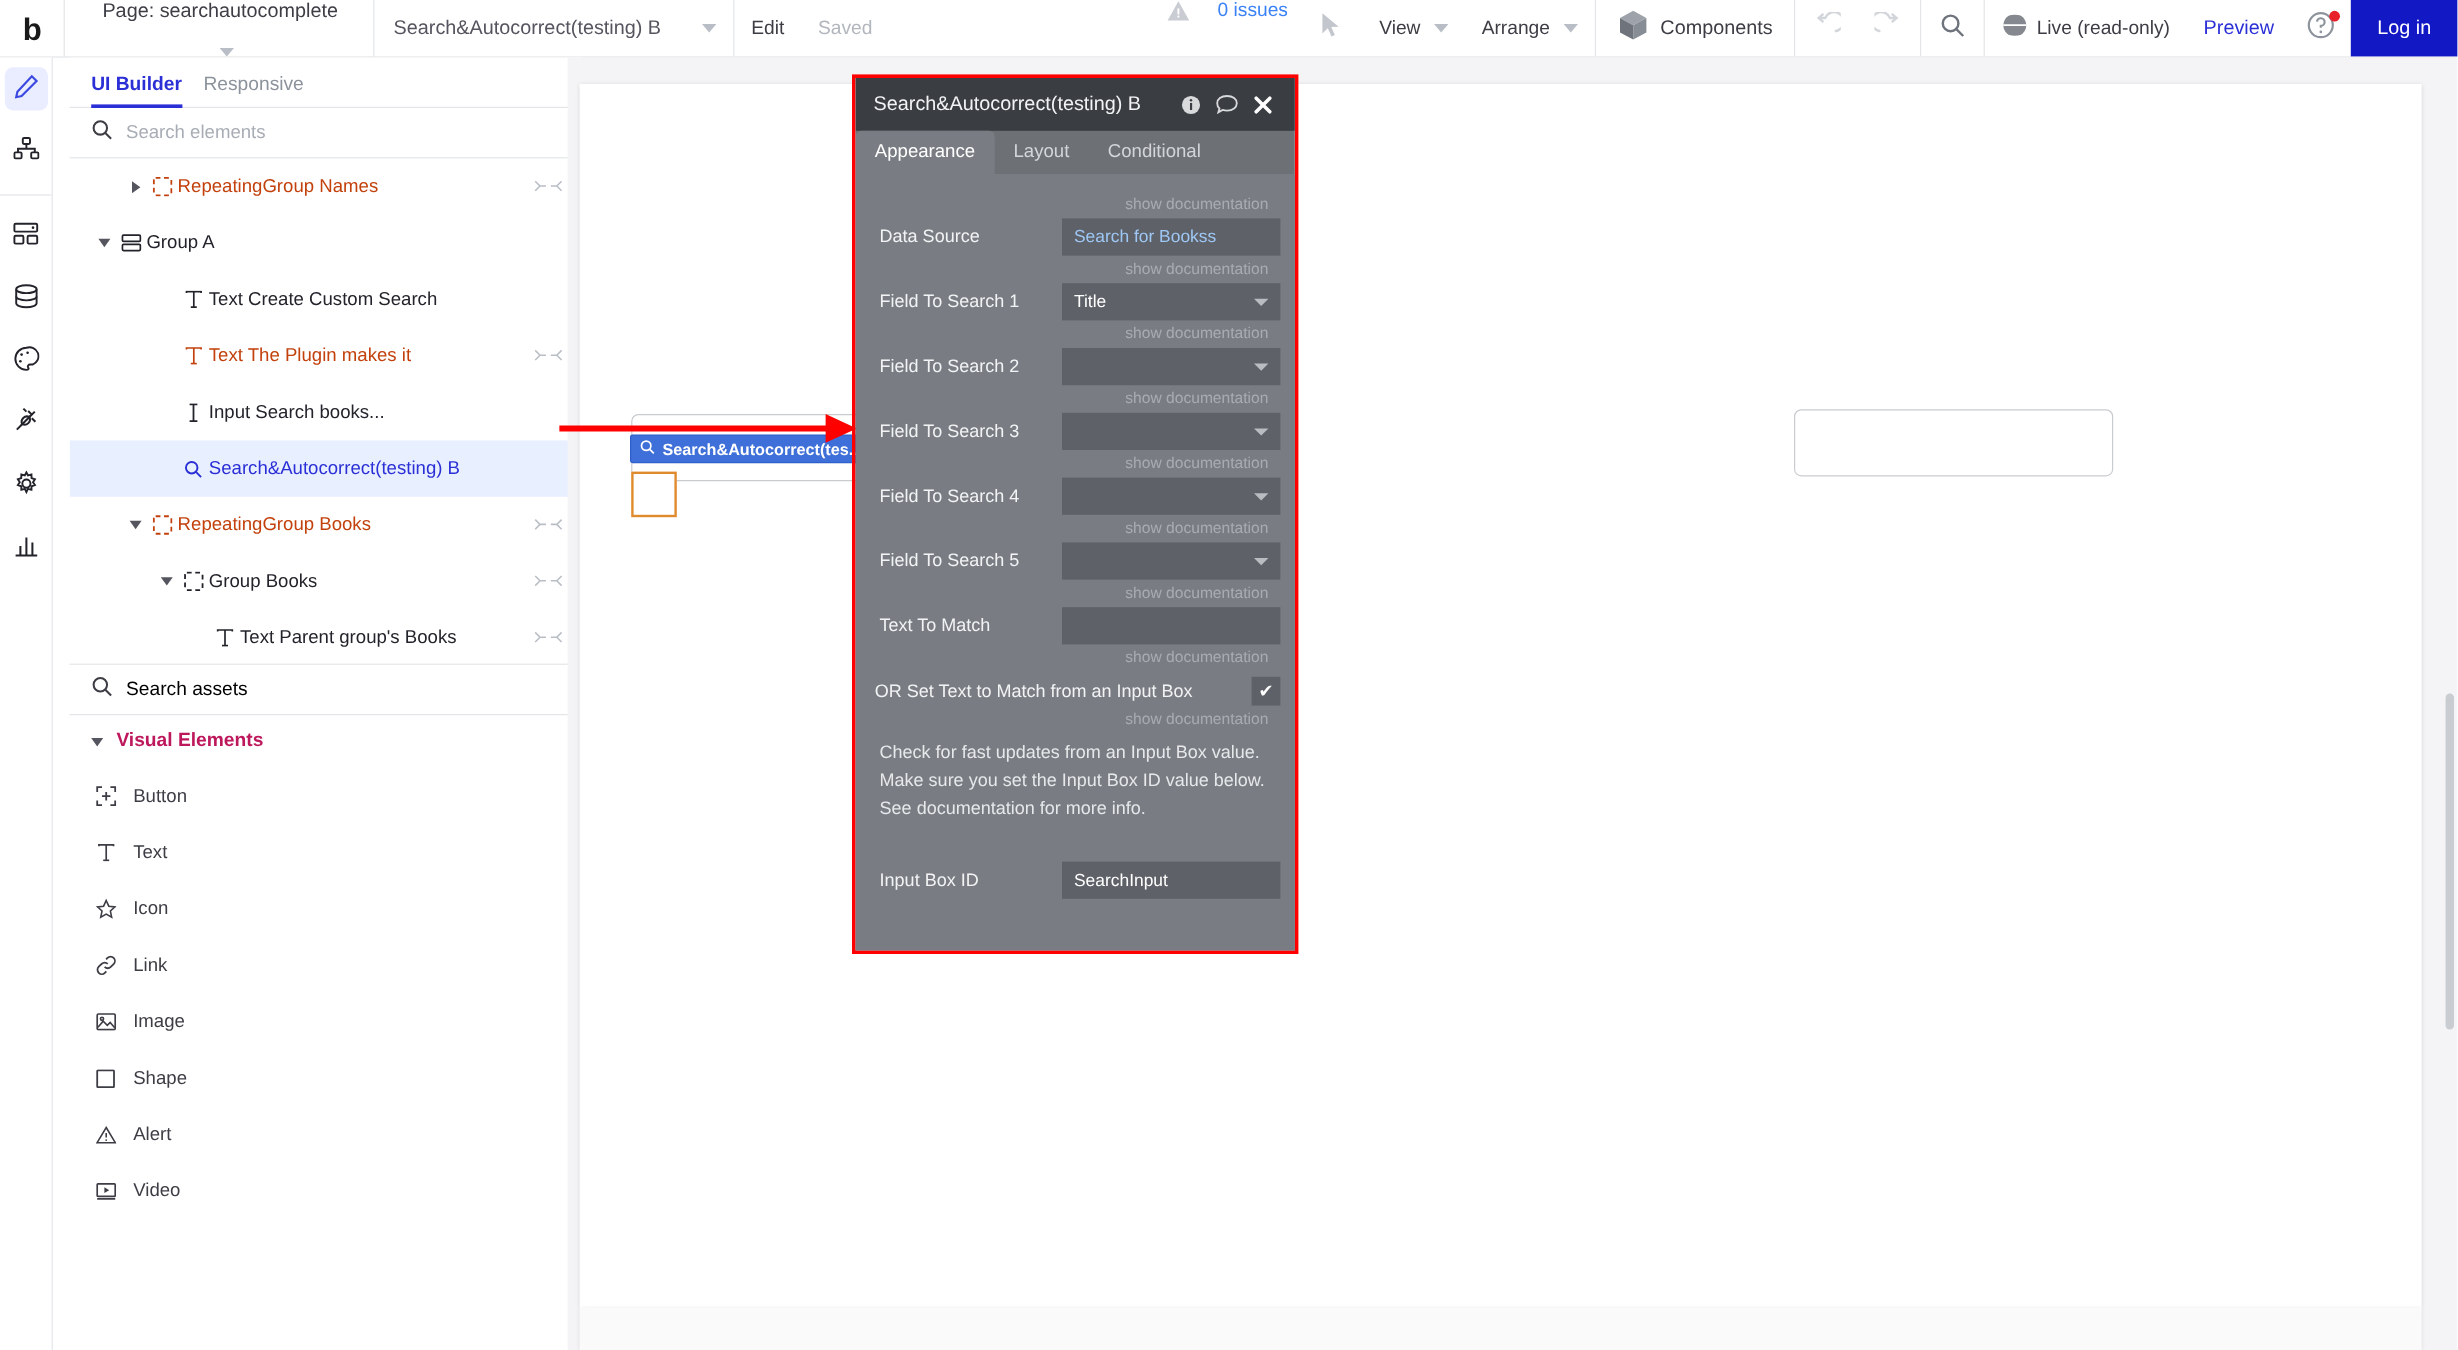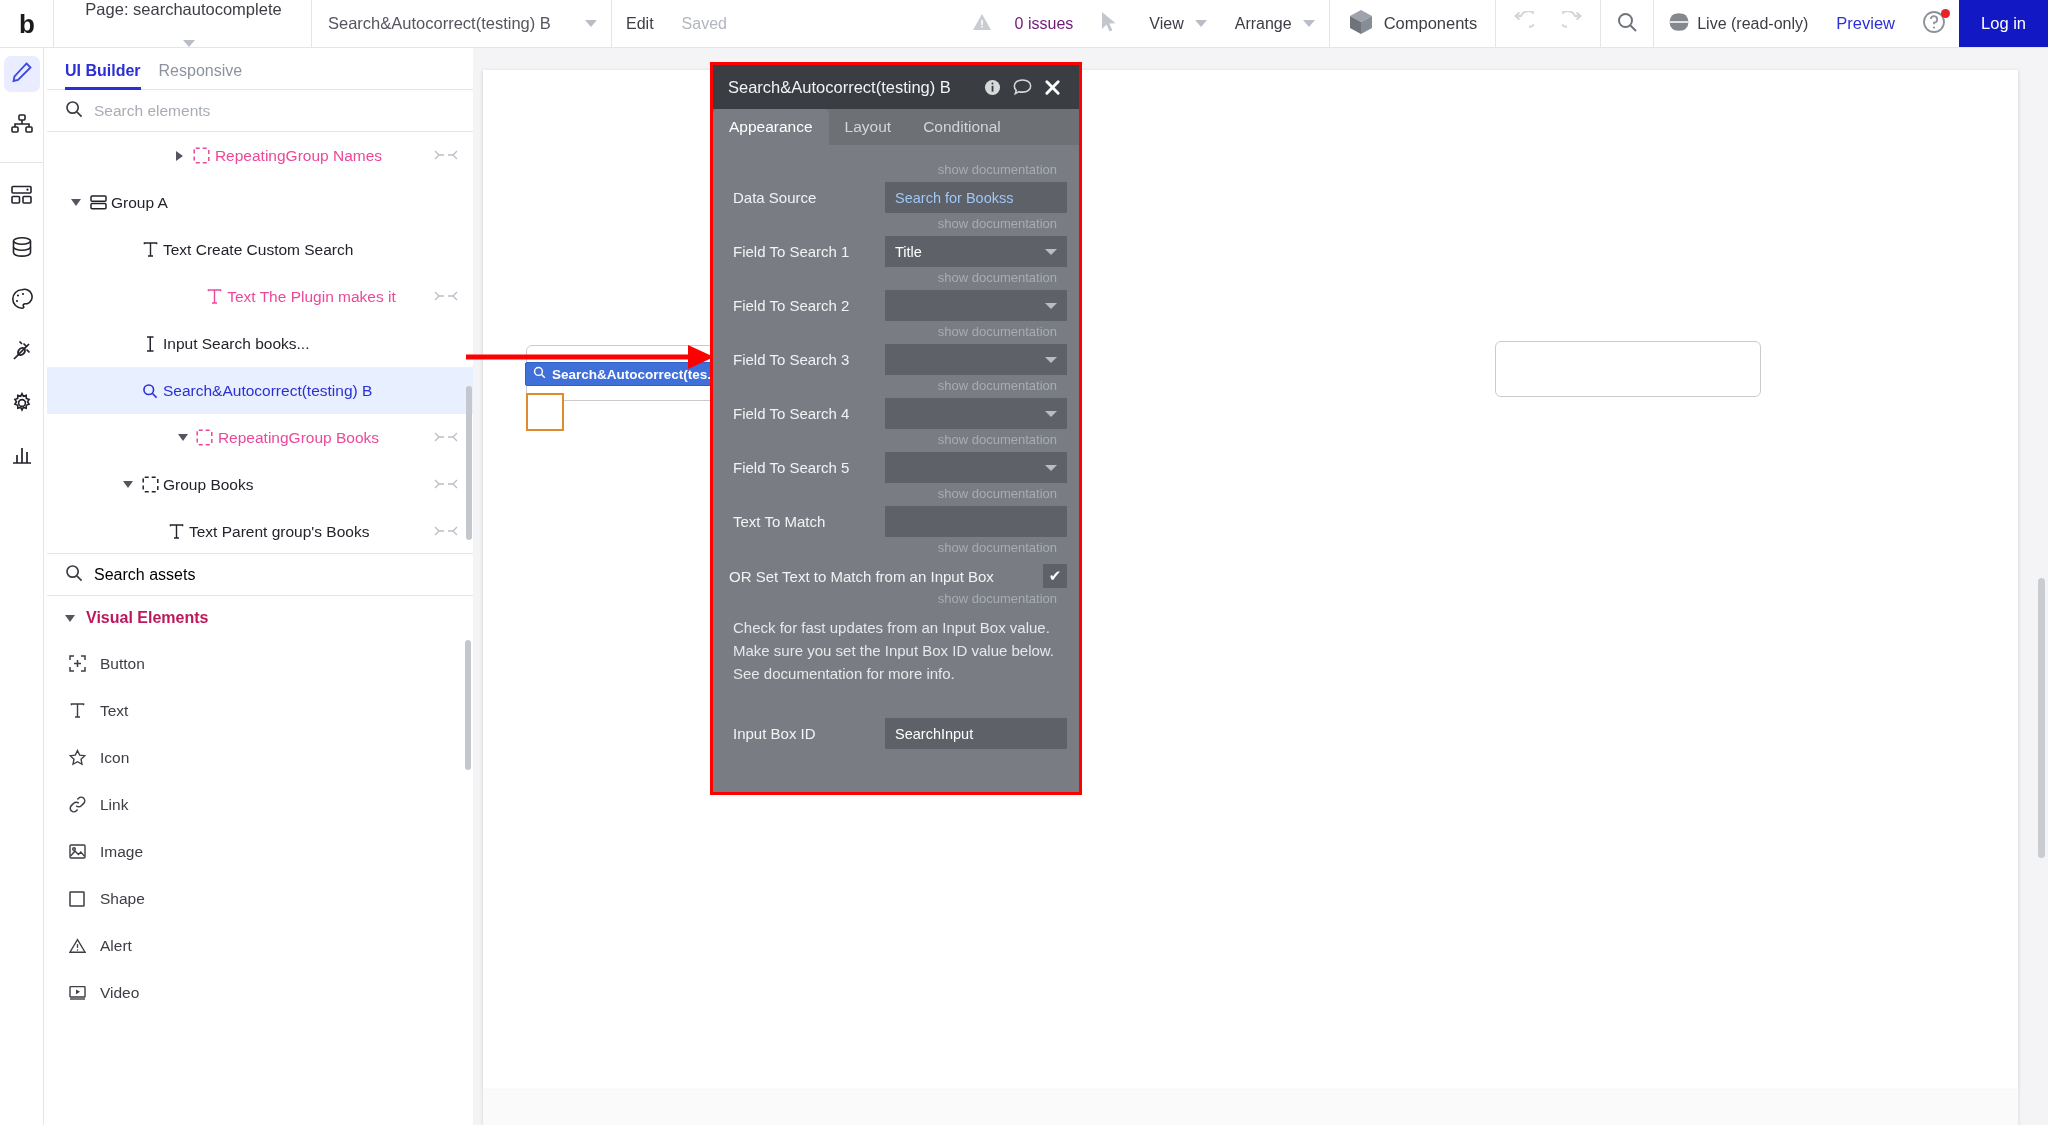--- a/index.html
+++ b/index.html
@@ -34,21 +34,21 @@
     border-left: 6px solid transparent; border-right: 6px solid transparent;
     border-top: 7px solid #b9bec6;
   }
   .tb-item {
     display: flex; align-items: center; gap: 7px;
     padding: 0 14px; height: 47px; font-size: 16px; color: #3d3d45; cursor: pointer;
   }
   .tb-item.muted { color: #b2b6bd; }
   .tb-sep { width: 1px; background: #e3e5e8; margin: 0; align-self: stretch; }
   .tb-spacer { flex: 1 1 auto; }
-  .issues { display:flex; align-items:center; gap:23px; font-size:16px; color:#701a75; padding: 0 10px; cursor: pointer; }
+  .issues { display:flex; align-items:flex-start; gap:23px; font-size:16px; color:#3b82f6; padding: 0 10px; cursor: pointer; }
   .icon-btn {
     width: 52px; height: 47px; display: flex; align-items: center; justify-content: center;
     cursor: pointer; color: #8d939c;
   }
   .login-btn {
     background: #1118c4; color: #fff; font-size: 16.5px;
     display: flex; align-items: center; padding: 0 22px; cursor: pointer;
   }
   .preview-btn { color: #2b2fd6; font-size: 16.5px; display:flex; align-items:center; padding: 0 14px; cursor:pointer; }
   .help-wrap { position: relative; display:flex; align-items:center; padding: 0 12px; cursor:pointer; }
@@ -63,21 +63,21 @@
   }
   .rail-item {
     width: 36px; height: 36px; margin-bottom: 16px; border-radius: 7px;
     display: flex; align-items: center; justify-content: center; cursor: pointer; color: #23242b;
   }
   .rail-item.active { background: #e9edff; color: #3b49e0; }
   .rail-div { width: 100%; height: 1px; background: #e3e5e8; margin: 2px 0 16px 0; }
 
   
   .leftpanel {
-    position: absolute; top: 48px; left: 47px; width: 428px; height: 1077px;
+    position: absolute; top: 48px; left: 58px; width: 428px; height: 1077px;
     background: #fff; border-right: 1px solid #d8dade;
     display: flex; flex-direction: column;
   }
   .tabs-row {
     height: 42px; display: flex; align-items: flex-end; gap: 18px;
     padding: 0 18px; border-bottom: 1px solid #e3e5e8;
   }
   .ltab { font-size: 16px; color: #8d939c; padding-bottom: 9px; cursor: pointer; position: relative; }
   .ltab.active { color: #2b2fd6; font-weight: 700; }
   .ltab.active::after {
@@ -88,21 +88,21 @@
     border-bottom: 1px solid #e3e5e8; cursor: text;
   }
   .searchrow .ph { font-size: 15.5px; color: #a8adb5; }
   .tree {
     position: relative; height: 422px; overflow: hidden; border-bottom: 1px solid #e3e5e8;
   }
   .trow {
     height: 47px; display: flex; align-items: center; font-size: 15.5px;
     color: #23242b; cursor: pointer; padding-right: 14px; position: relative;
   }
-  .trow.dim { color: #ec4899; justify-content: center; }
+  .trow.dim { color: #c2410c; }
   .trow.sel { background: #e8efff; color: #2b2fd6; }
   .twist { width: 18px; flex: 0 0 18px; display:flex; align-items:center; justify-content:center; }
   .tri-r { width:0; height:0; border-top:5px solid transparent; border-bottom:5px solid transparent; border-left:7px solid #55555f; }
   .tri-d { width:0; height:0; border-left:5px solid transparent; border-right:5px solid transparent; border-top:7px solid #55555f; }
   .ticon { width: 26px; flex: 0 0 26px; display:flex; align-items:center; justify-content:center; }
   .tlabel { white-space: nowrap; overflow: hidden; }
   .tresp { position: absolute; right: 16px; color: #b9bec6; font-size: 13px; letter-spacing: 1px; }
   .scrollthumb {
     position: absolute; right: 2px; width: 6px; border-radius: 3px; background: #c4c8ce;
   }

